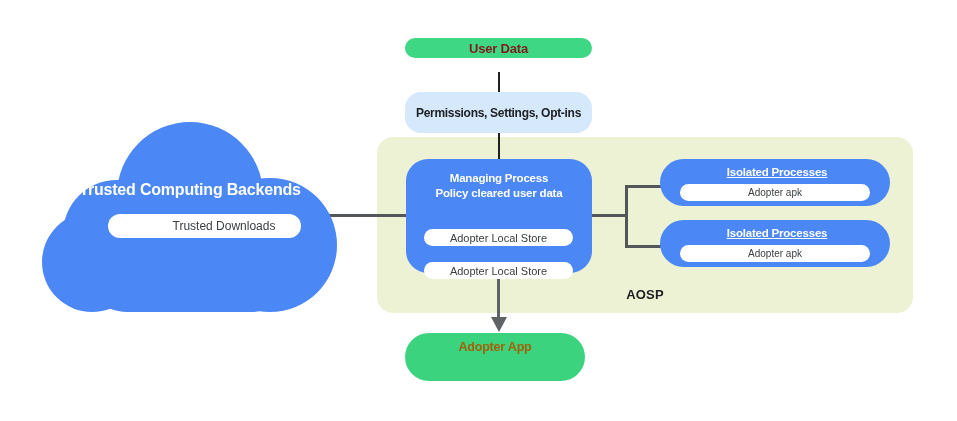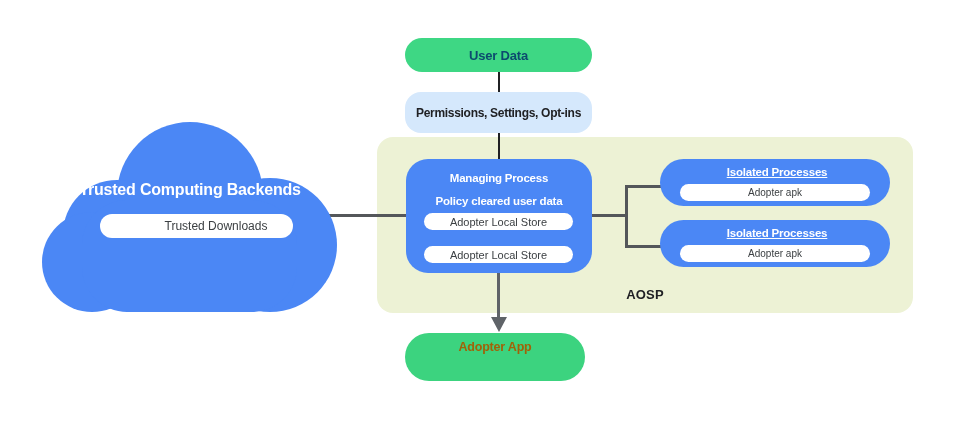--- a/index.html
+++ b/index.html
@@ -7,41 +7,41 @@
     position:relative;width:957px;height:421px;background:#ffffff;
     font-family:"Liberation Sans",sans-serif;overflow:hidden;
   }
   .abs{position:absolute;box-sizing:border-box;}
   .center{display:flex;align-items:center;justify-content:center;text-align:center;}
 
   
   #cloud-svg{left:42px;top:122px;width:296px;height:192px;}
   .cloud-title{left:42px;top:182px;width:296px;height:16px;color:#ffffff;
     font-size:16px;font-weight:700;letter-spacing:-0.2px;}
-  .cloud-pill{left:100px;width:193px;height:24px;background:#ffffff;border-radius:999px;
+  .cloud-pill{left:108px;width:193px;height:24px;background:#ffffff;border-radius:999px;
     color:#3c4043;font-size:12px;padding-left:39px;}
   #cloud-pill-0{top:214px;} #cloud-pill-1{top:243px;} #cloud-pill-2{top:271px;}
 
   
-  .user-data{left:405px;top:38px;width:187px;height:34px;background:#3ed784;
-    border-radius:17px;color:#0c4a6e;font-size:13px;font-weight:700;letter-spacing:-0.2px;}
+  .user-data{left:405px;top:38px;width:187px;height:20px;background:#3ed784;
+    border-radius:17px;color:#7f1d1d;font-size:13px;font-weight:700;letter-spacing:-0.2px;}
   .permissions{left:405px;top:92px;width:187px;height:41px;background:#d5e8fc;
     border-radius:16px;color:#202124;font-size:12px;font-weight:700;letter-spacing:-0.3px;}
 
   
   .aosp{left:377px;top:137px;width:536px;height:176px;background:#edf2d5;border-radius:16px;}
   .aosp-label{left:600px;top:286px;width:90px;height:16px;color:#202124;
     font-size:13px;font-weight:700;letter-spacing:0.2px;}
 
   
   .managing{left:406px;top:159px;width:186px;height:114px;background:#4b87f5;border-radius:22px;}
   .managing-title{left:406px;top:171px;width:186px;color:#ffffff;font-size:11.5px;
-    font-weight:700;line-height:15px;letter-spacing:-0.2px;flex-direction:column;gap:8px;}
+    font-weight:700;line-height:15px;letter-spacing:-0.2px;flex-direction:column;}
   .store-pill{left:424px;width:149px;height:17px;background:#ffffff;border-radius:999px;
-    color:#3c4043;font-size:11px;}
+    color:#3c4043;font-size:11px;margin-top:16px;}
   #store-pill-0{top:213px;} #store-pill-1{top:246px;}
 
   
   .isolated{width:230px;height:47px;background:#4b87f5;border-radius:24px;left:660px;}
   #isolated-0{top:159px;} #isolated-1{top:220px;}
   .isolated-title{width:230px;height:14px;color:#ffffff;font-size:11.5px;font-weight:700;
     text-decoration:underline;letter-spacing:-0.2px;}
   .apk-pill{width:190px;height:17px;background:#ffffff;border-radius:999px;
     color:#3c4043;font-size:10px;left:20px;top:25px;position:absolute;}
   .iso-inner{position:relative;width:100%;height:100%;}

